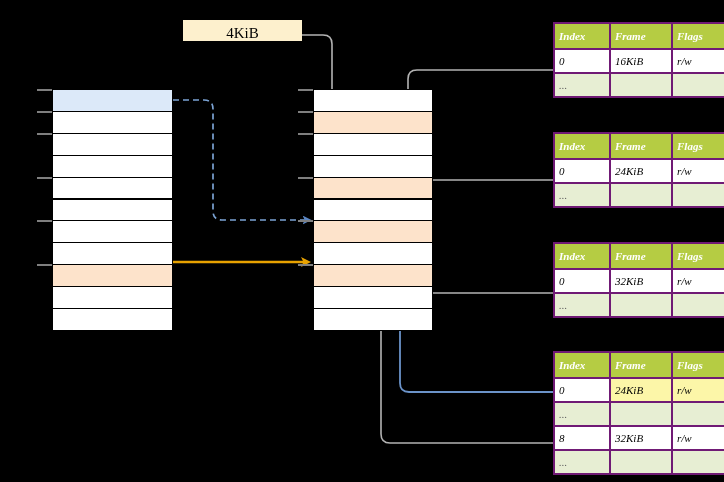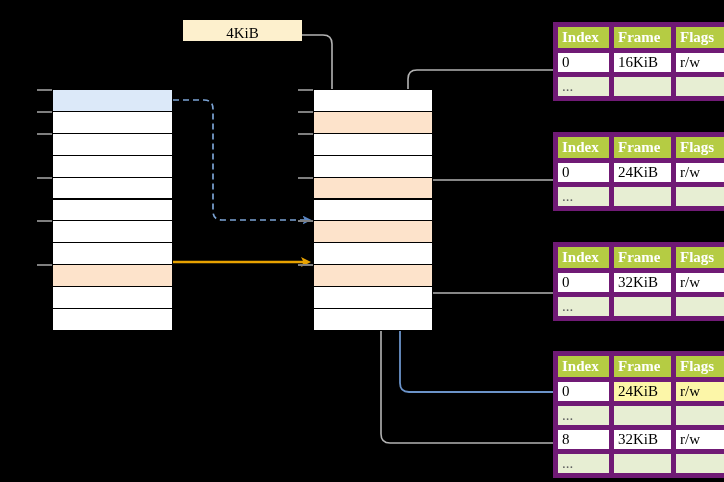--- a/index.html
+++ b/index.html
@@ -17,23 +17,23 @@
   .tick{position:absolute;height:2px;background:#7f7f7f;}
 
   
   .chip{position:absolute;background:#fdf0cd;color:#000;
         display:flex;align-items:flex-end;justify-content:center;
         font-size:15px;line-height:1;}
 
   
   .ptable{position:absolute;border-collapse:collapse;border:1px solid #000;
           background:#000;table-layout:fixed;}
-  .ptable td,.ptable th{border:5px solid #701a75;padding:1px 4px;font-size:15px;
+  .ptable td,.ptable th{border:2px solid #701a75;padding:1px 4px;font-size:11px;
           height:24px;box-sizing:border-box;text-align:left;vertical-align:middle;
-          white-space:nowrap;overflow:hidden;}
+          white-space:nowrap;overflow:hidden;font-style:italic;}
   .ptable th{background:#b5cc43;color:#ffffff;font-weight:bold;height:26px;}
   .ptable td{background:#ffffff;color:#000;}
   .ptable tr.ellip td{background:#e7eed3;color:#5f5f5f;}
   .ptable td.hl{background:#fcf6a8;}
   .col-i{width:56px;}
   .col-f{width:62px;}
   .col-g{width:53px;}
 </style>
 </head>
 <body>

